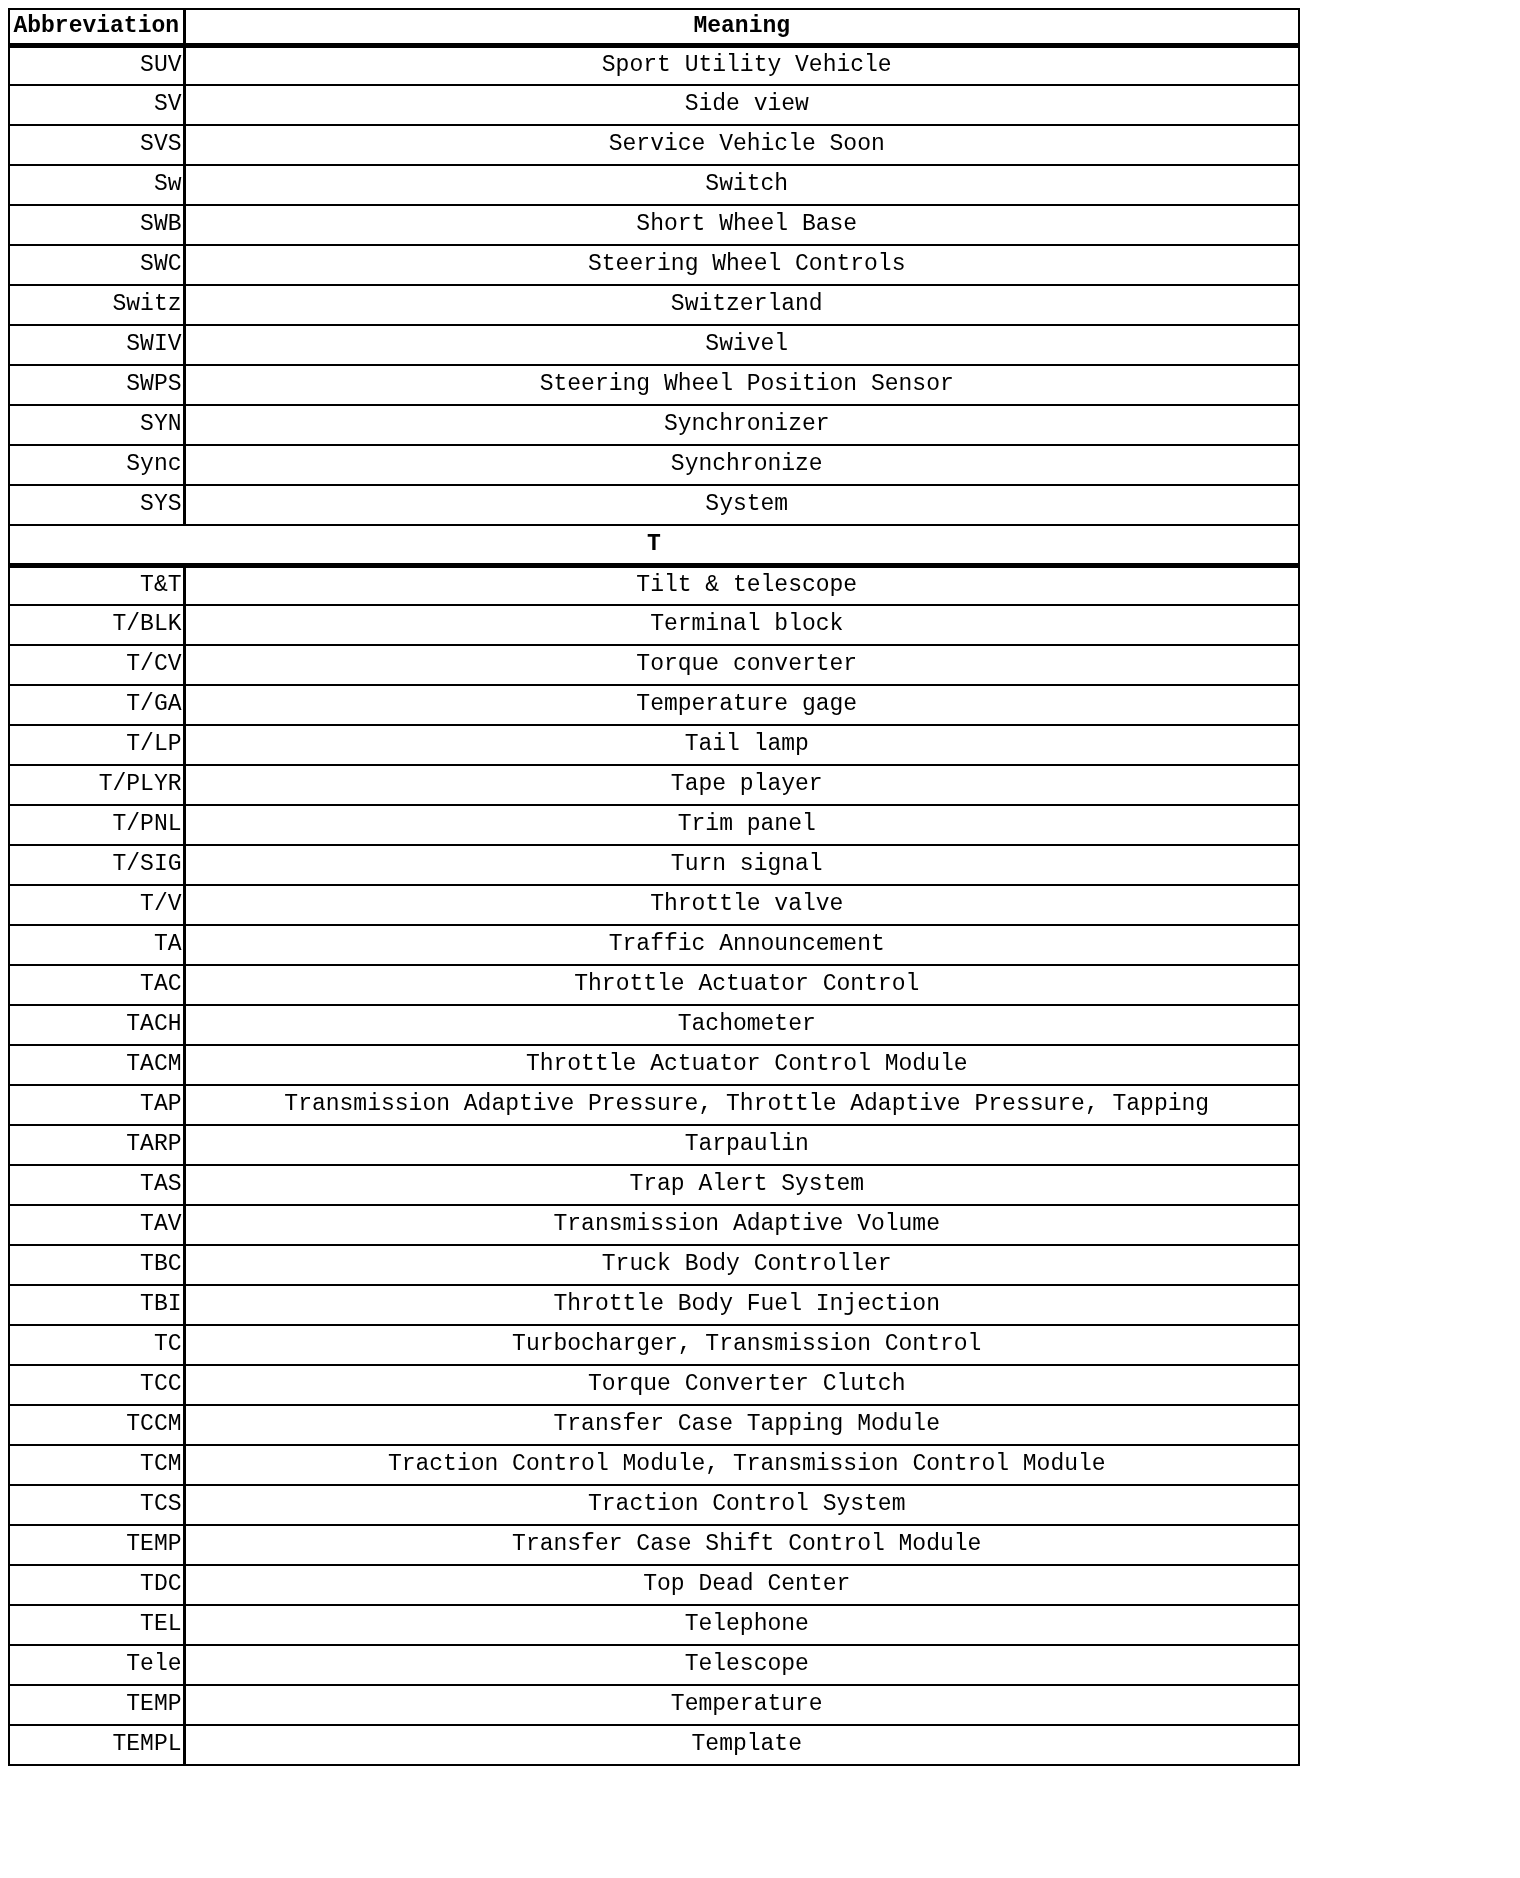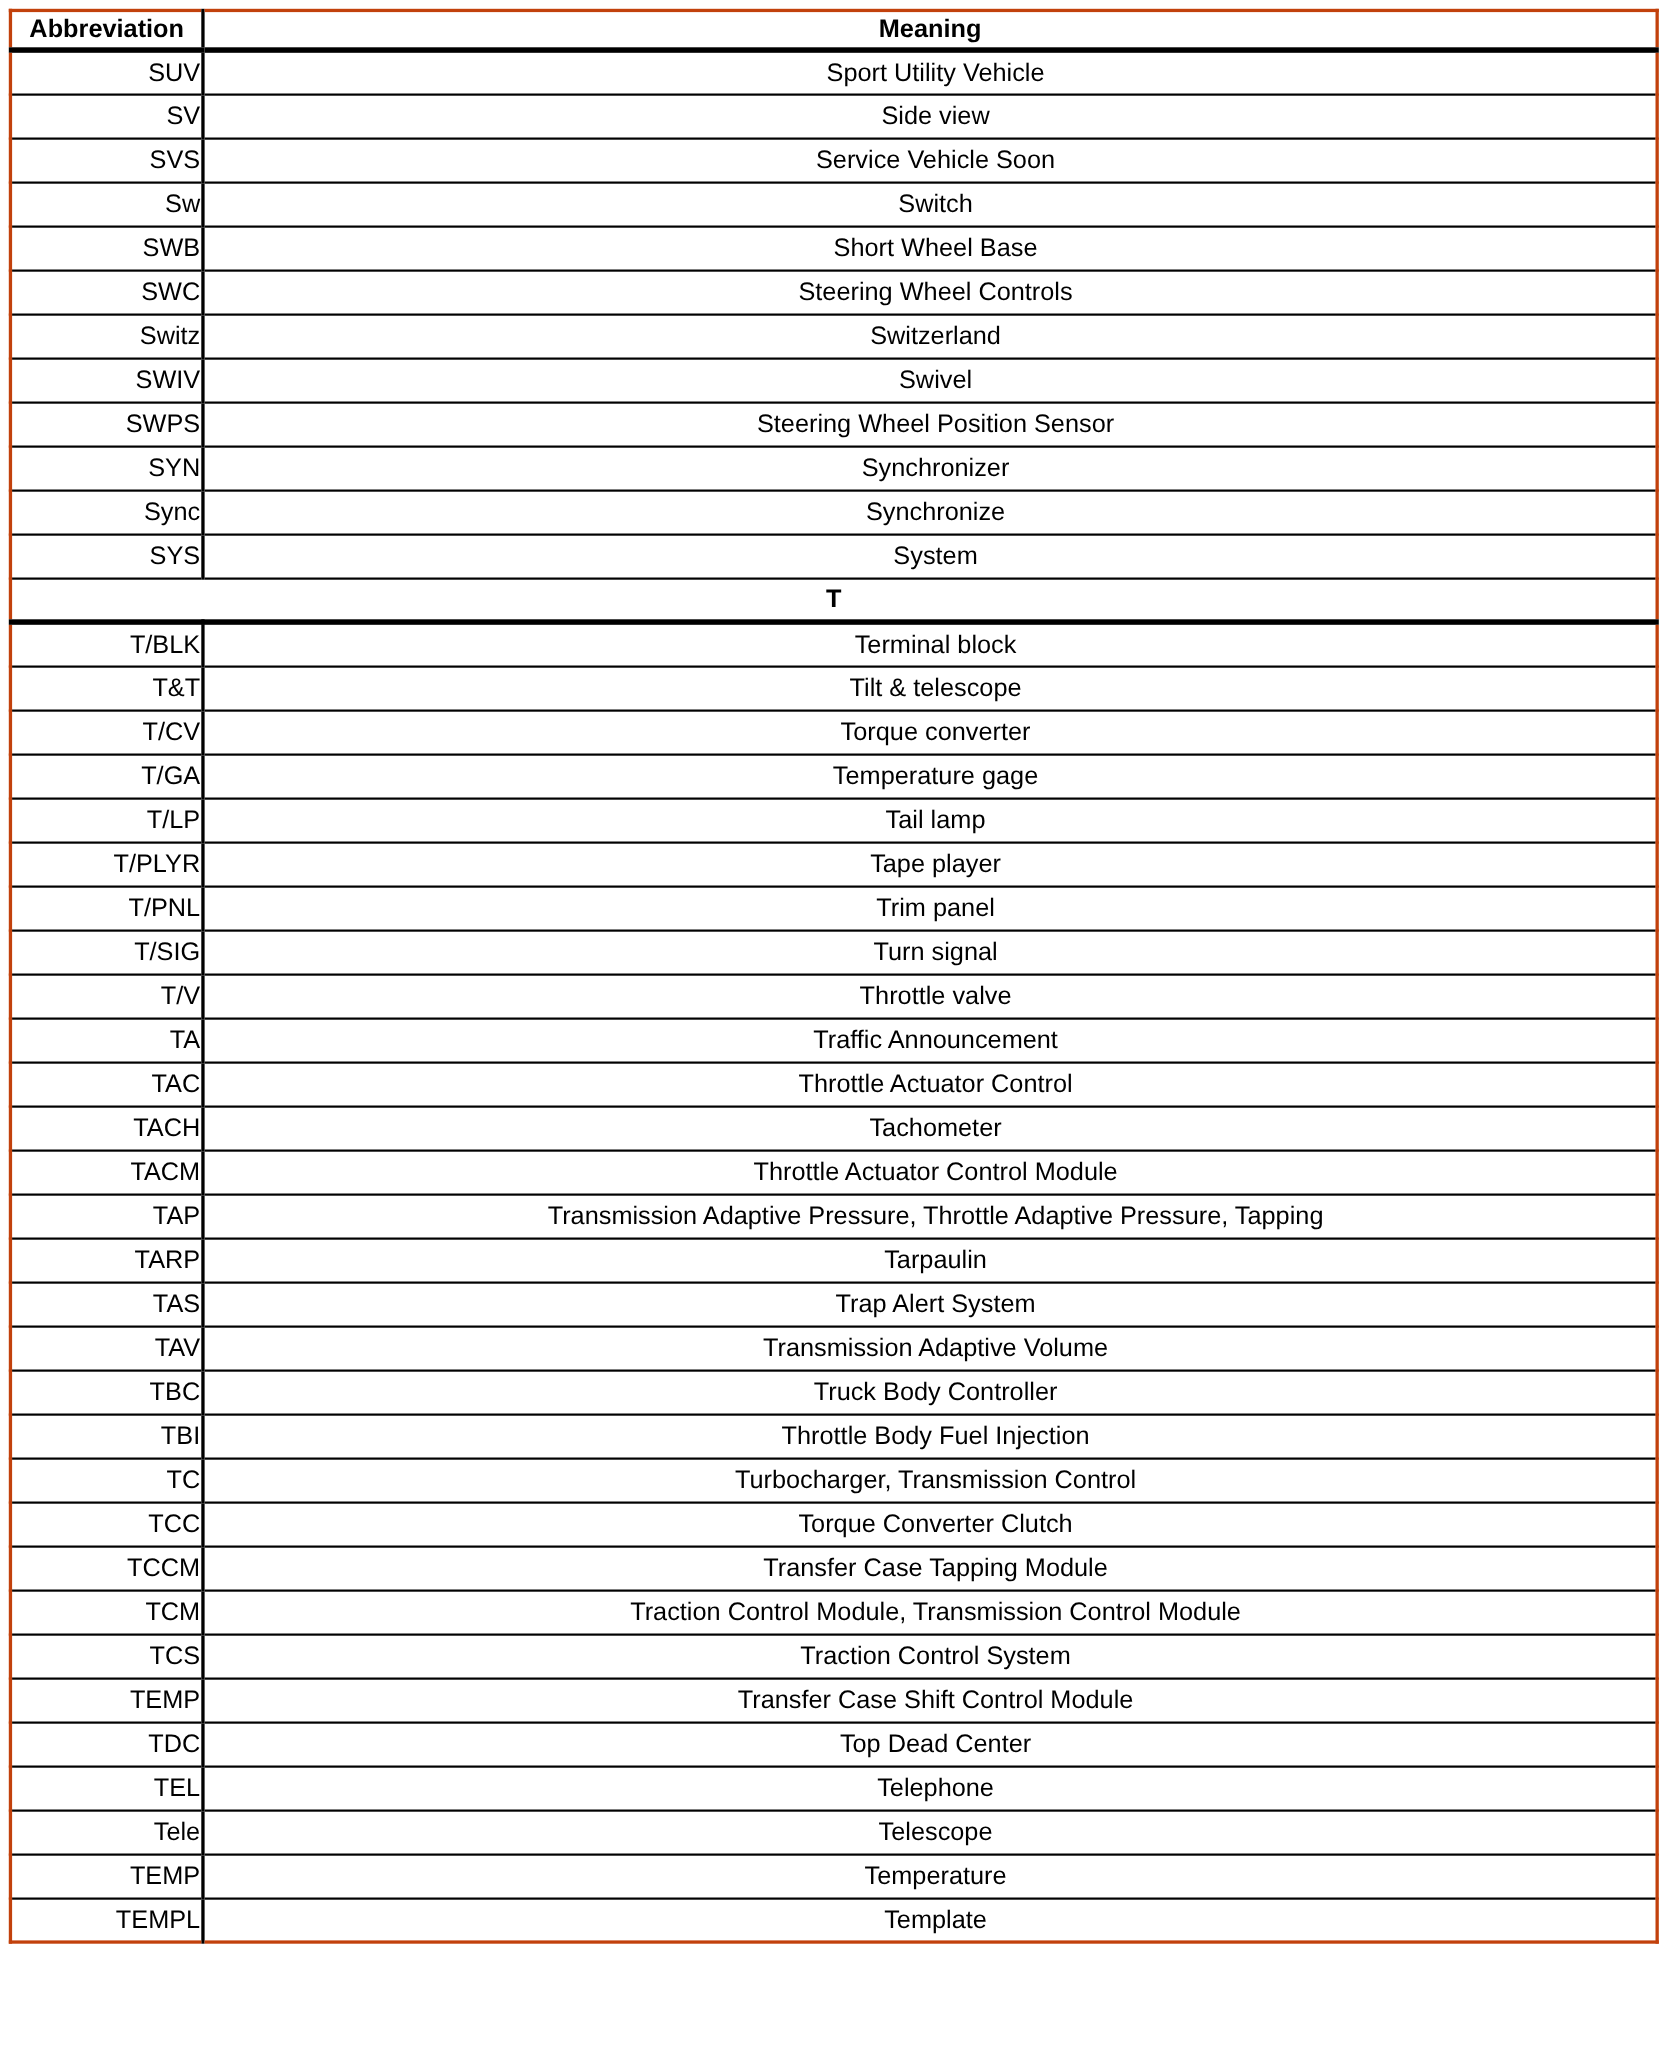--- a/index.html
+++ b/index.html
@@ -11,22 +11,23 @@
     color: #000000;
     overflow: hidden;
   }
   .page {
     position: absolute;
     top: 8px; left: 8px;
   }
   table.abbr-table {
     border-collapse: collapse;
     table-layout: fixed;
-    width: 1500px;
-    border: 3px solid #c2410c;
+    width: 1292px;
+    border: 1px solid #c2410c;
+    font-family: Liberation Mono, monospace;
   }
   th, td {
     border: 2px solid #000;
     font-size: 23px;
     line-height: 1.1;
     overflow: hidden;
     white-space: nowrap;
   }
   th.col-abbr, td.abbr-cell { border-right-width: 3px; }
   thead th {
@@ -102,26 +103,26 @@
           <td class="meaning-cell">Synchronize</td>
         </tr>
         <tr class="data-row">
           <td class="abbr-cell">SYS</td>
           <td class="meaning-cell">System</td>
         </tr>
         <tr class="section-row">
           <td colspan="2" class="section-cell">T</td>
         </tr>
         <tr class="data-row">
+          <td class="abbr-cell">T&amp;T</td>
+          <td class="meaning-cell">Tilt &amp; telescope</td>
+        </tr>
+        <tr class="data-row">
           <td class="abbr-cell">T/BLK</td>
           <td class="meaning-cell">Terminal block</td>
-        </tr>
-        <tr class="data-row">
-          <td class="abbr-cell">T&amp;T</td>
-          <td class="meaning-cell">Tilt &amp; telescope</td>
         </tr>
         <tr class="data-row">
           <td class="abbr-cell">T/CV</td>
           <td class="meaning-cell">Torque converter</td>
         </tr>
         <tr class="data-row">
           <td class="abbr-cell">T/GA</td>
           <td class="meaning-cell">Temperature gage</td>
         </tr>
         <tr class="data-row">

